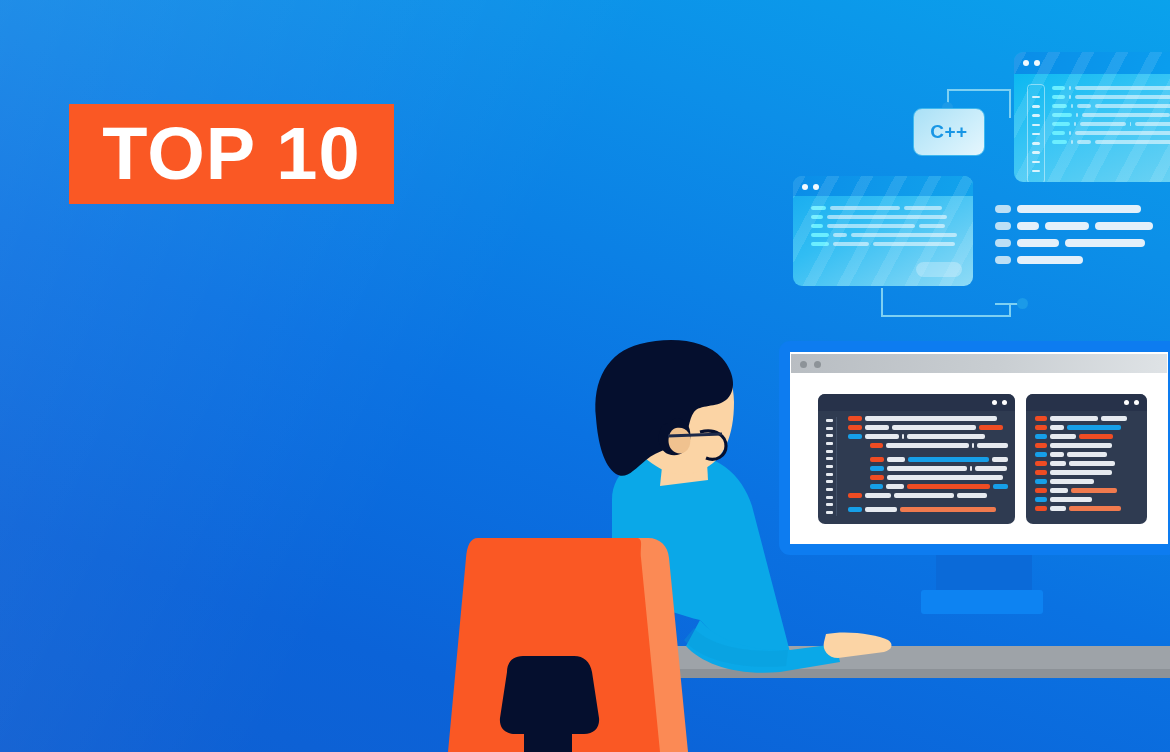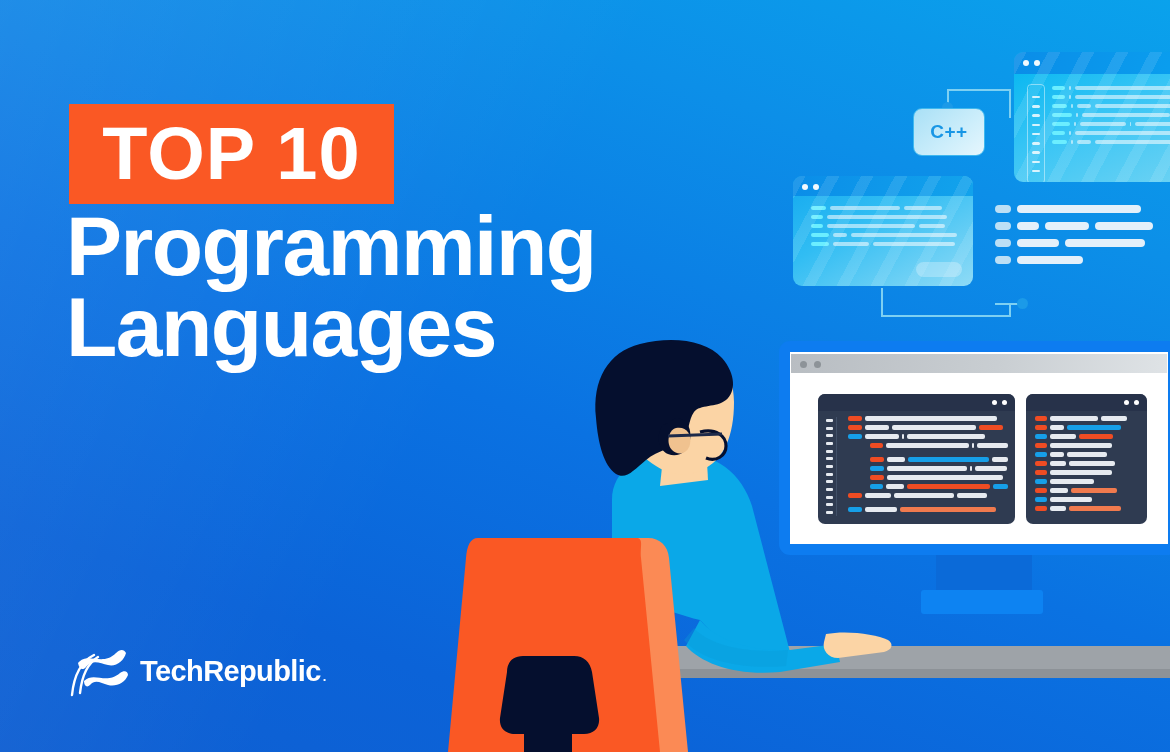--- a/index.html
+++ b/index.html
@@ -480,33 +480,15 @@
              C640 546 644 538 636 538 Z" fill="#fb8a55"></path>
 
     <path d="M507 672 C507 662 513 656 523 656 L574 656 C584 656 590 662 592 672
              L599 718 C600 728 594 734 584 734 L515 734 C505 734 499 728 500 718 Z" fill="#050f2e"></path>
     <rect x="524" y="730" width="48" height="22" fill="#050f2e"></rect>
   </svg>
 
   <div class="badge">
     <span>TOP 10</span>
   </div>
-  <div class="headline">
-    <div>Programming</div>
-    <div>Languages</div>
-  </div>
-
-  <div class="logo">
-    <svg class="mark" viewBox="0 0 62 52">
-      <path d="M4 50 C6 30 14 16 26 10" fill="none" stroke="#fff" stroke-width="2.4" stroke-linecap="round"></path>
-      <path d="M12 48 C14 30 20 18 30 12" fill="none" stroke="#fff" stroke-width="2.4" stroke-linecap="round"></path>
-      <path d="M10 18 C20 6 34 22 48 8 C52 4 56 4 58 8 C56 16 48 22 40 20
-               C32 18 24 14 18 22 C15 26 11 24 10 18 Z" fill="#fff"></path>
-      <path d="M16 36 C26 26 38 40 52 28 C56 25 60 26 60 30 C57 38 48 42 40 40
-               C33 38 27 34 22 40 C19 43 16 41 16 36 Z" fill="#fff"></path>
-    </svg>
-    <div class="wordmark">
-      <span>TechRepublic</span>
-      <span class="reg">.</span>
-    </div>
-  </div>
+
 
 </div>
 
 </body></html>

